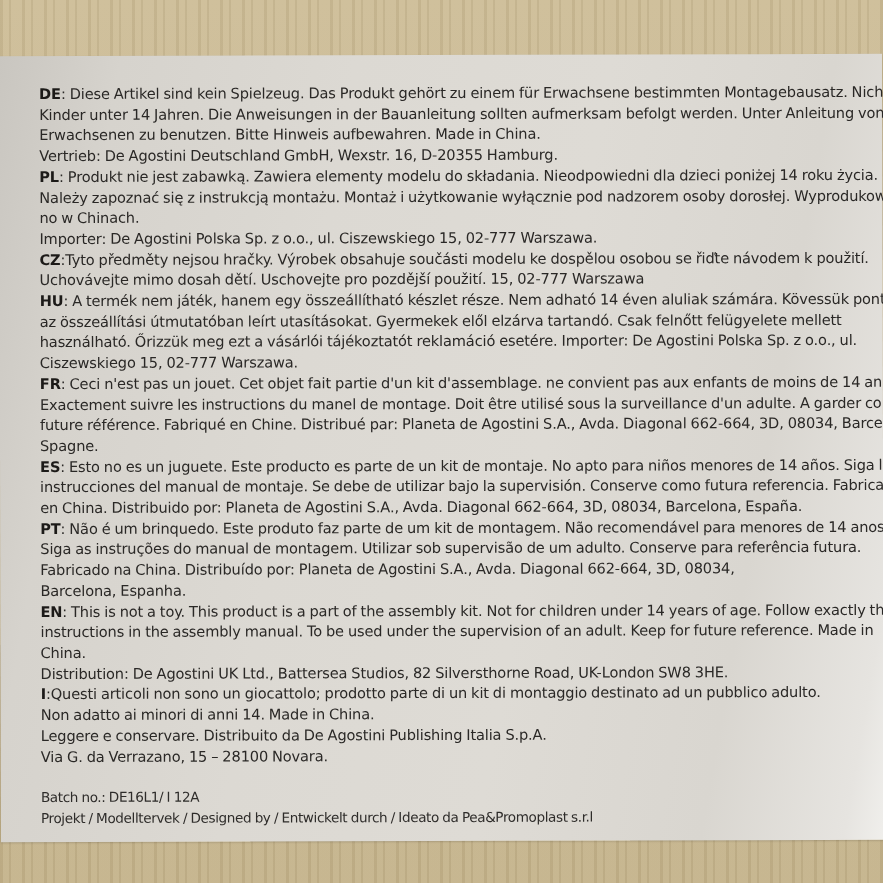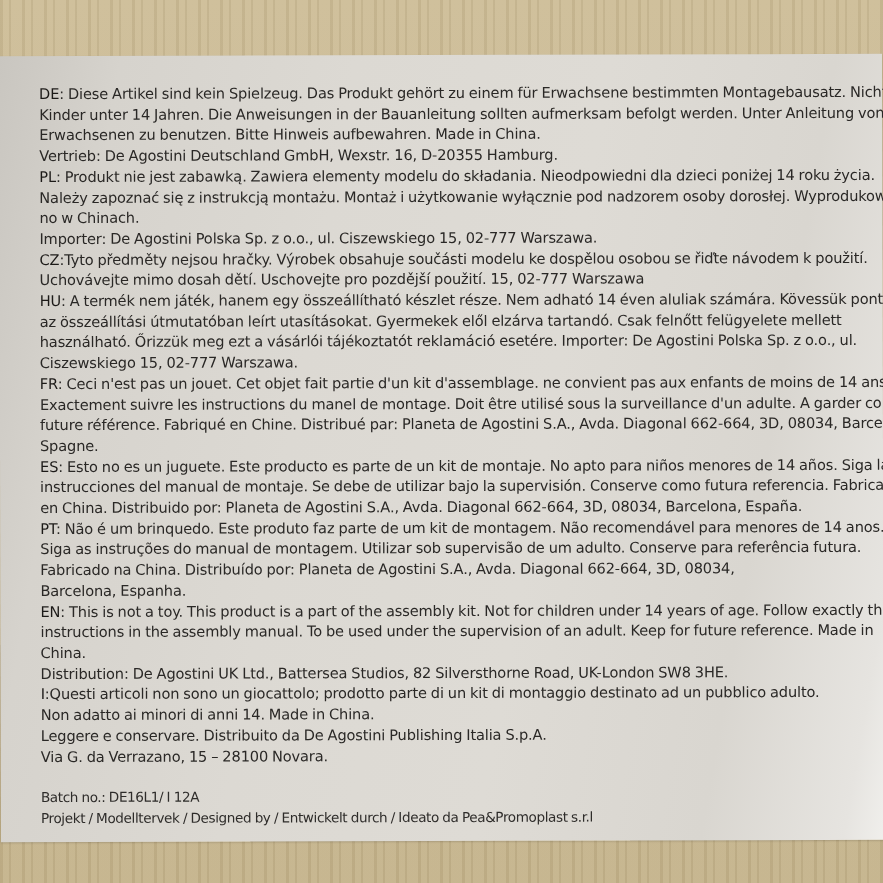--- a/index.html
+++ b/index.html
@@ -46,21 +46,21 @@
       font-size: 14.6px;
       line-height: 20.7px;
       letter-spacing: -0.15px;
       word-spacing: -0.5px;
     }
     .line {
       white-space: nowrap;
       display: block;
     }
     .code {
-      font-weight: normal;
+      font-weight: bold;
       color: #1c1a18;
     }
     .gap {
       height: 20px;
     }
     .footer-line {
       white-space: nowrap;
       display: block;
       font-size: 13.6px;
       color: #2e2c2a;

